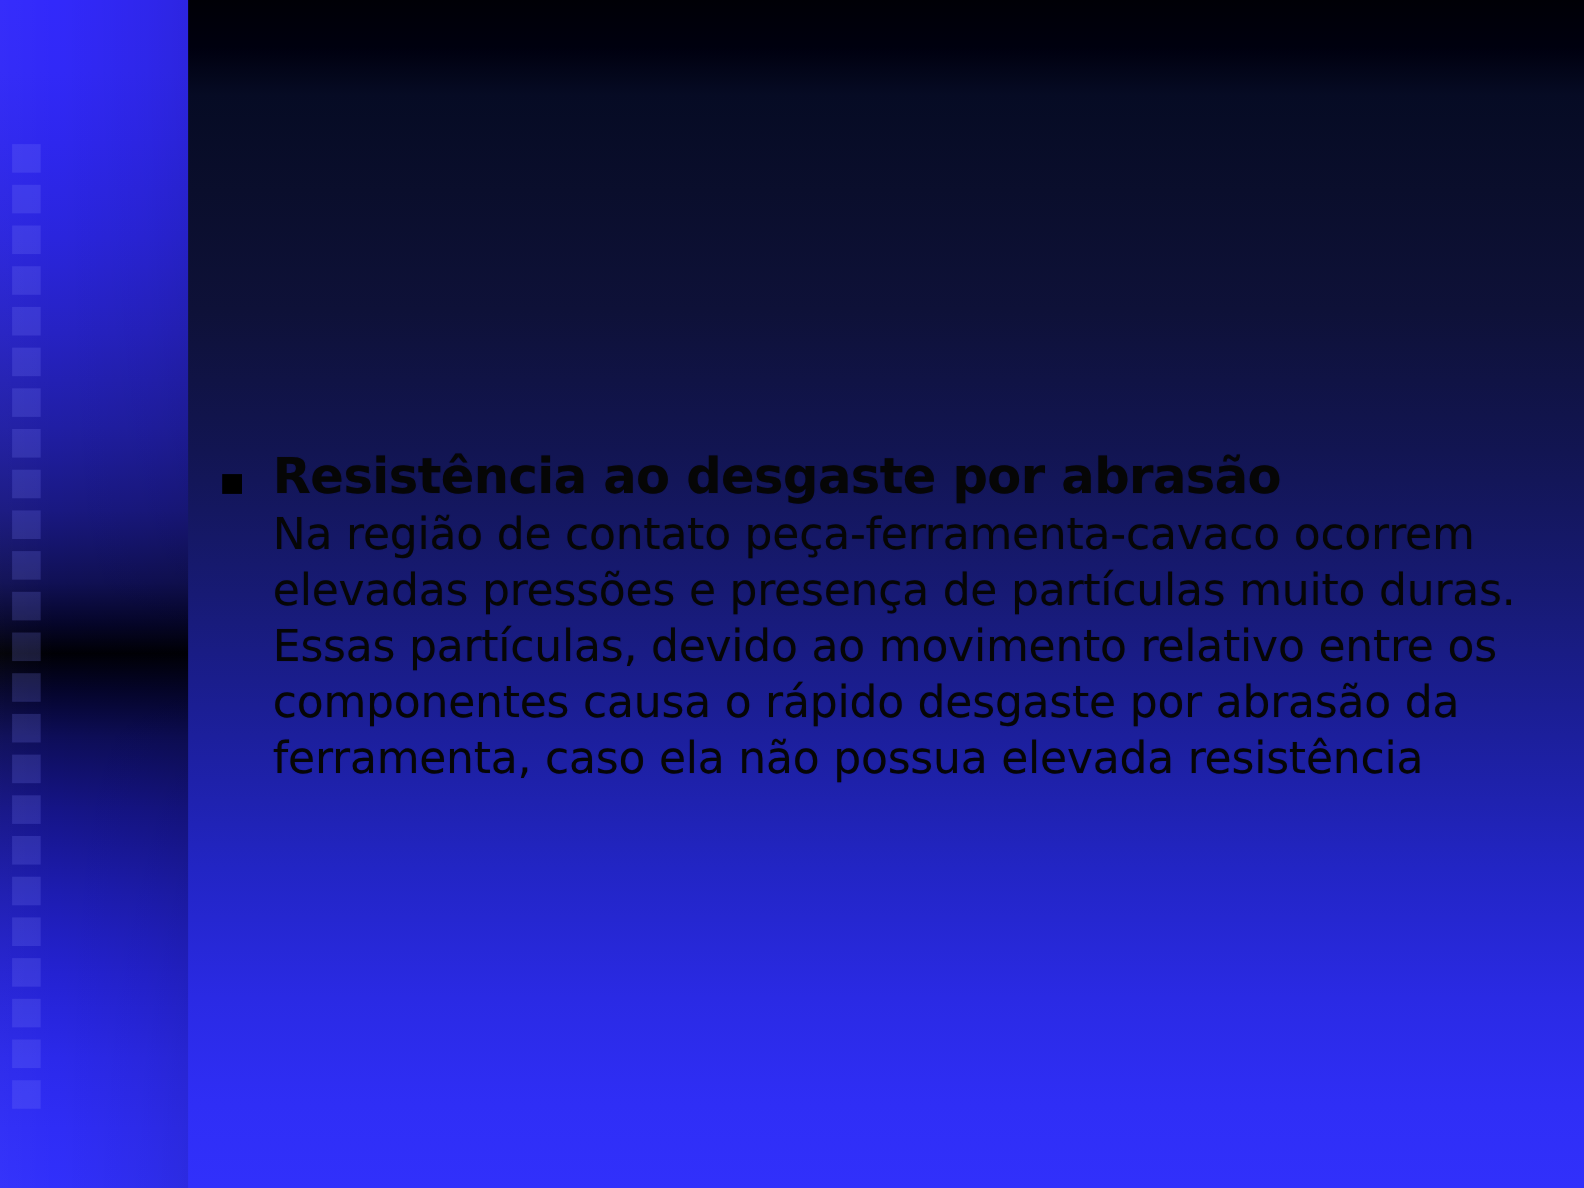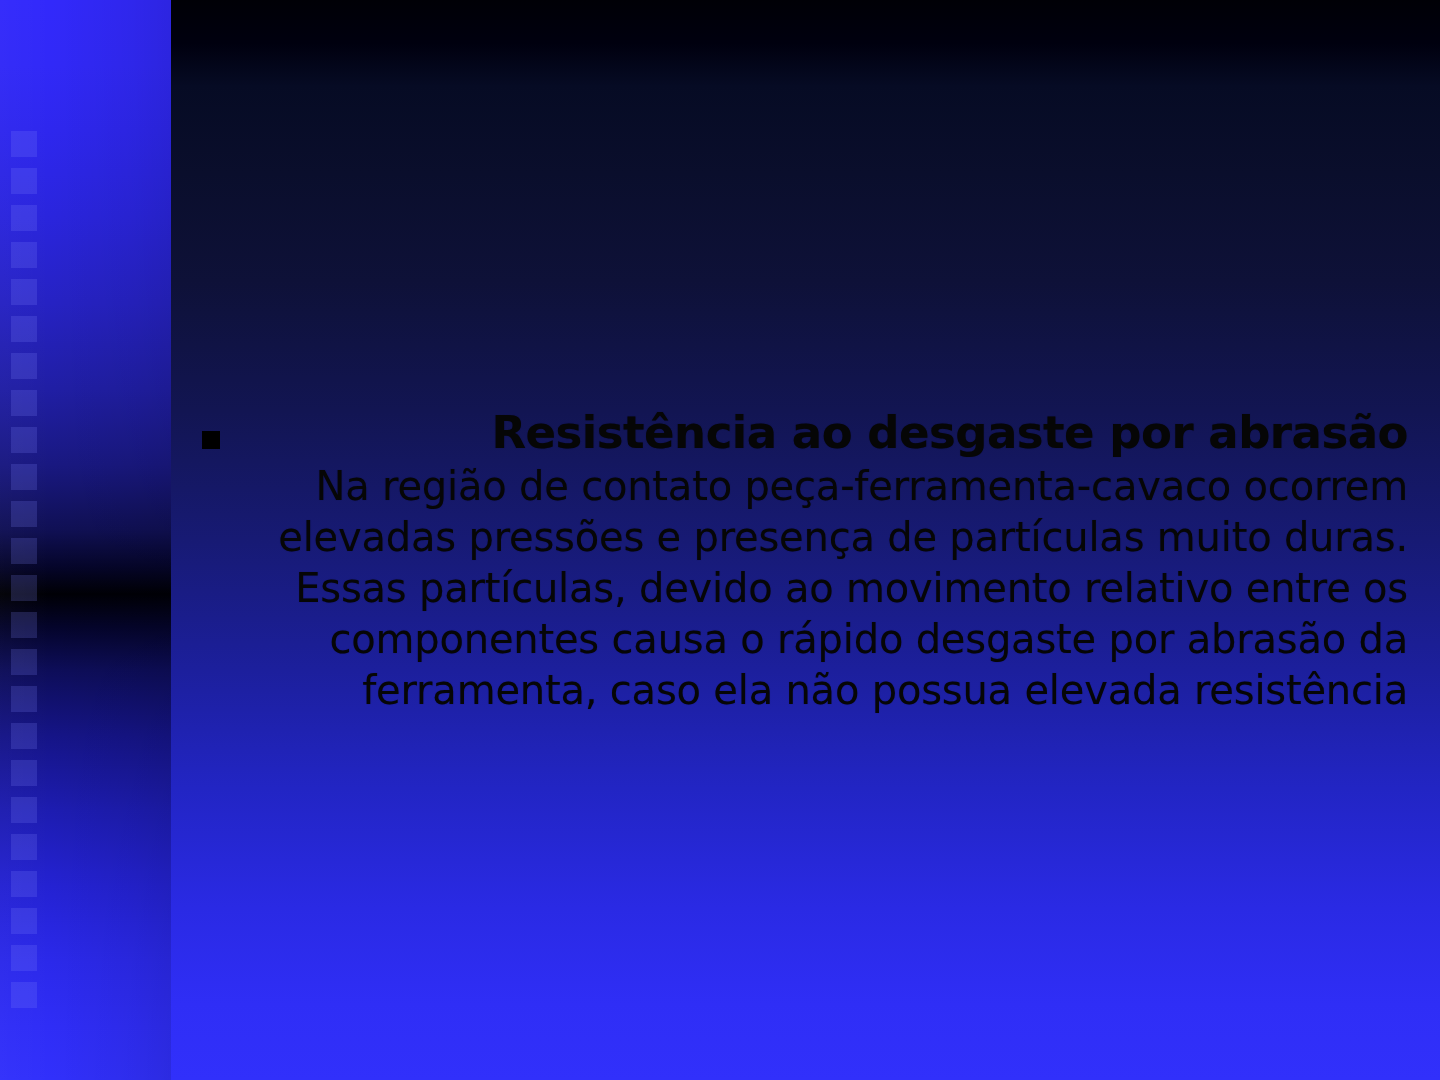--- a/index.html
+++ b/index.html
@@ -97,21 +97,20 @@
   
   .content {
     position: absolute;
     left: 198px;
     top: 405px;
     width: 1210px;
   }
   .bullet-row {
     position: relative;
     padding-left: 50px;
-    text-align: right;
   }
   .bullet-marker {
     position: absolute;
     left: 4px;
     top: 26px;
     width: 18px;
     height: 18px;
     background: #000000;
   }
   .para {

